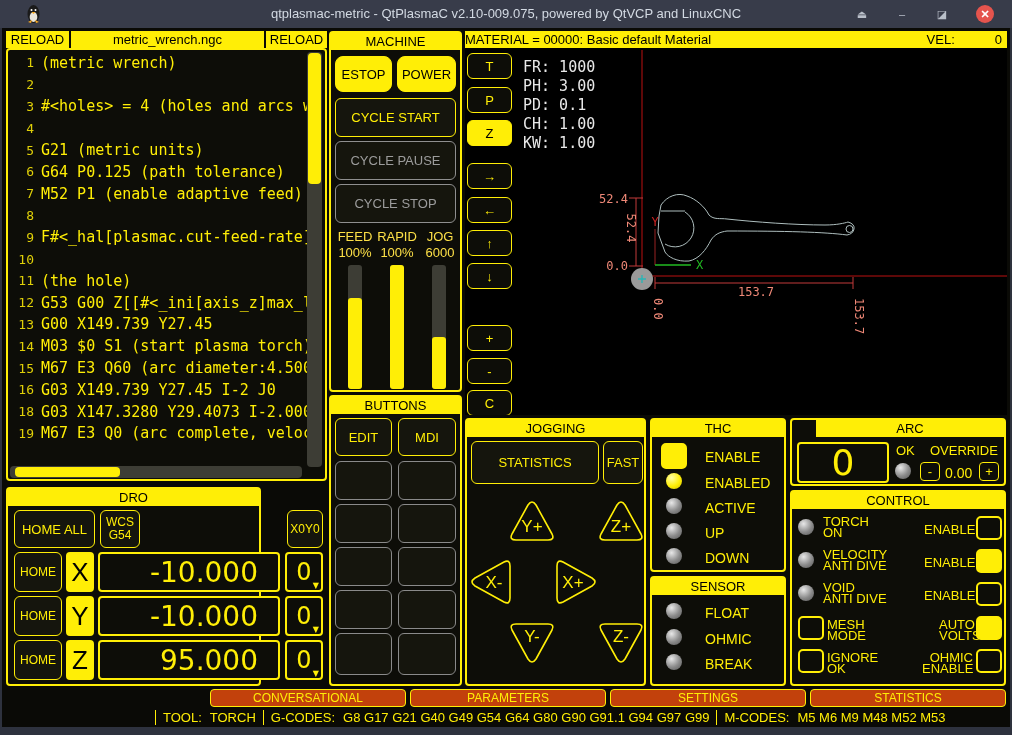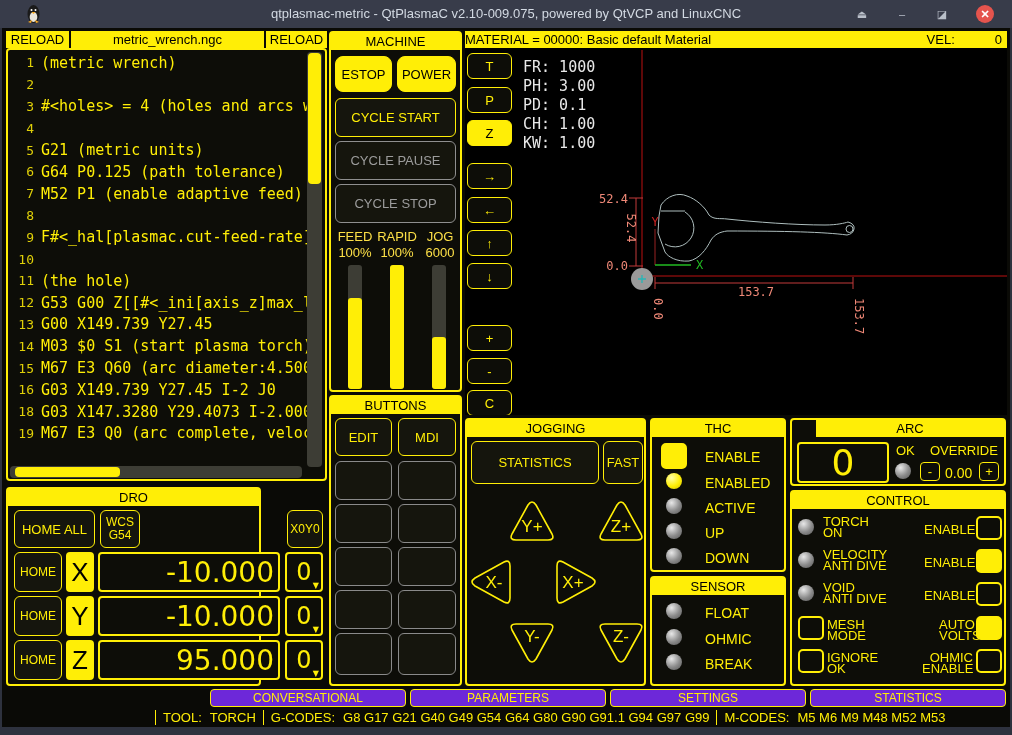--- a/index.html
+++ b/index.html
@@ -71,30 +71,30 @@
   #control-panel { left:790px; top:490px; width:216px; height:196px; }
   #arc-value { position:absolute; left:5px; top:22px; width:92px; height:41px; border:2px solid #ffee06;
     border-radius:4px; color:#ffee06; font-size:36px; font-family:"DejaVu Sans", sans-serif;
     display:flex; align-items:center; justify-content:center; }
   .tinybtn { position:absolute; width:20px; height:19px; border:1px solid #ffee06; border-radius:4px;
     color:#ffee06; font-size:13px; display:flex; align-items:center; justify-content:center; background:#0d0d08; }
   
   #dro-panel { left:6px; top:487px; width:255px; height:199px; }
   .dro-val { position:absolute; border:2px solid #ffee06; border-radius:4px; color:#ffee06;
     font-family:"DejaVu Sans", sans-serif; font-size:28px; display:flex; align-items:center;
-    justify-content:flex-end; padding-right:4px; background:#0d0d08; }
+    justify-content:flex-end; padding-right:20px; background:#0d0d08; }
   .axis-letter { position:absolute; background:#ffee06; border:2px solid #ffee06; border-radius:4px;
     color:#000; font-size:26px; display:flex; align-items:center; justify-content:center; }
   .zero-btn { position:absolute; border:2px solid #ffee06; border-radius:4px; color:#ffee06;
     font-size:24px; font-family:"DejaVu Sans", sans-serif; display:flex; align-items:center;
     justify-content:center; background:#0d0d08; }
   .zero-btn .dd { position:absolute; right:2px; bottom:0px; font-size:8px; }
   
   .tab { position:absolute; top:689px; height:18px; border:1px solid #ffee06; border-radius:4px;
-    color:#ffee06; background:#6d28d9; font-size:12px; display:flex; align-items:center; justify-content:center; }
+    color:#ffee06; background:#c2410c; font-size:12px; display:flex; align-items:center; justify-content:center; }
   .tab.on { background:#ffee06; color:#000; }
   #statusbar { position:absolute; left:0; top:707px; width:1012px; height:20px; display:flex;
     align-items:center; color:#ffee06; font-size:13px; }
   .ssep { width:1px; height:15px; background:#ffee06; margin:0 7px; }
   .sval { margin-left:8px; }
 </style>
 </head>
 <body>
 
 <div id="app">

